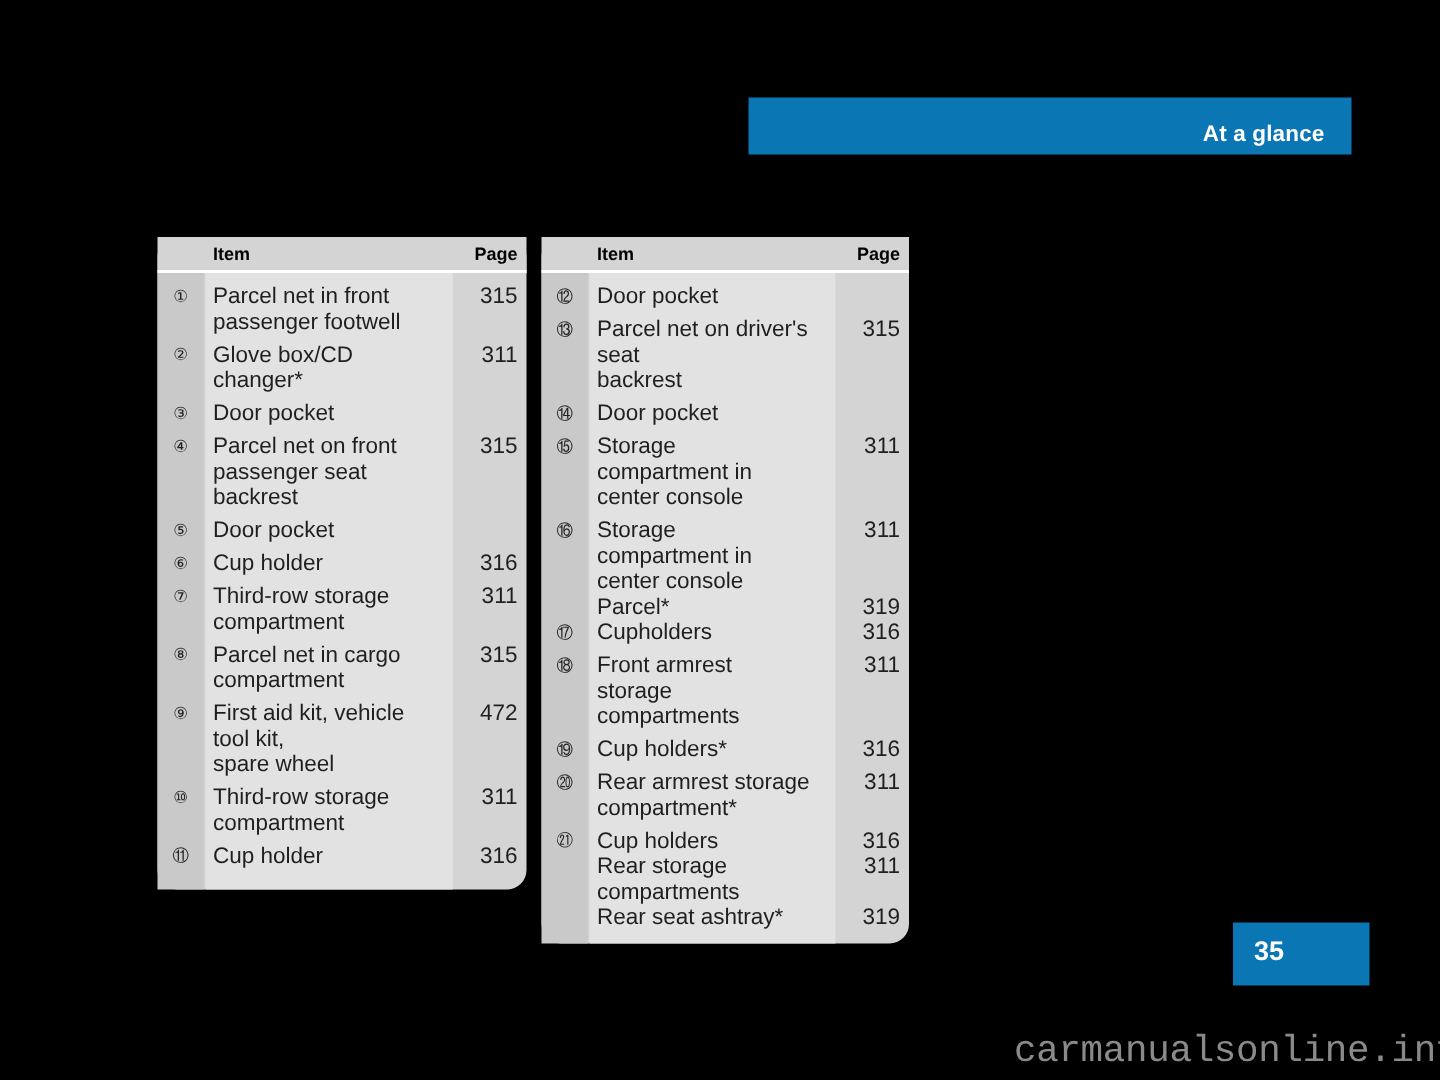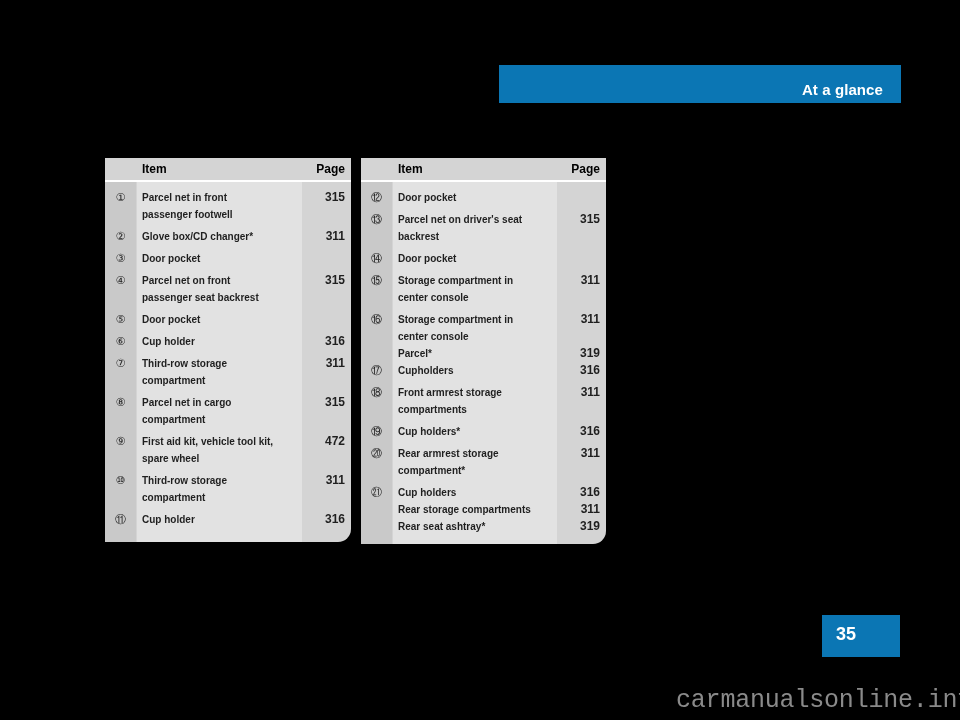--- a/index.html
+++ b/index.html
@@ -111,43 +111,41 @@
     font-size: 11px;
     line-height: 17px;
     color: #222222;
     font-family: "DejaVu Sans", sans-serif;
   }
   .cell-item {
     flex: 1 1 auto;
     padding-left: 6px;
     padding-right: 16px;
     line-height: 17px;
-    font-size: 10px;
+    font-size: 15px;
     color: #1f1f1f;
-    font-weight: bold;
   }
   .cell-page {
     flex: 0 0 49px;
     width: 49px;
     text-align: right;
     padding-right: 6px;
     box-sizing: border-box;
     line-height: 17px;
-    font-size: 12px;
+    font-size: 15px;
     color: #1f1f1f;
-    font-weight: bold;
   }
   .cell-item .l2 { display: block; }
 
   
   #page-badge {
     position: absolute;
     left: 822px;
     top: 615px;
-    width: 78px;
+    width: 91px;
     height: 42px;
     background: #0b76b4;
   }
   #page-badge span {
     position: absolute;
     left: 14px;
     top: 9px;
     color: #ffffff;
     font-size: 18px;
     font-weight: bold;

